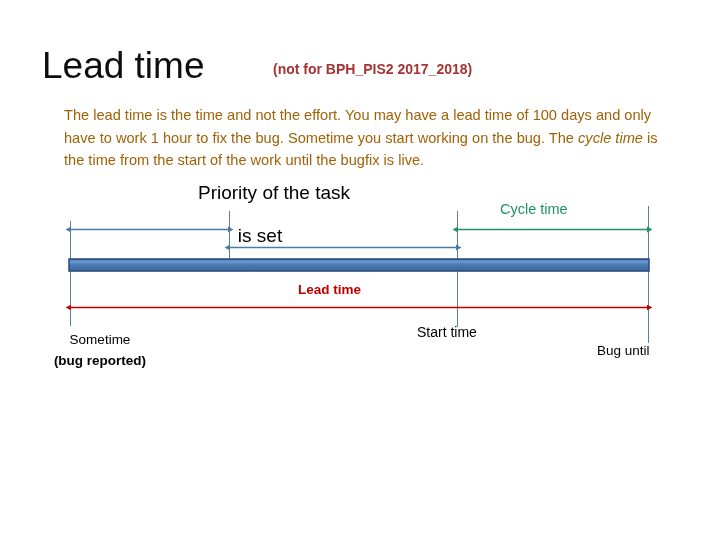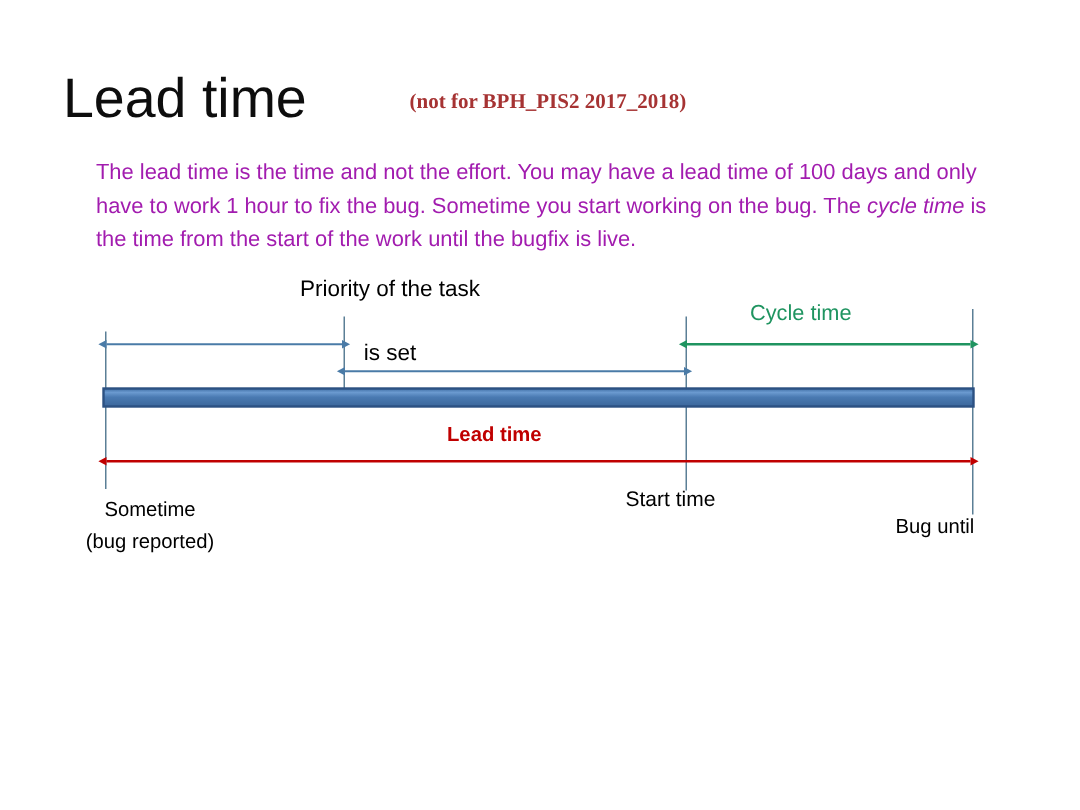--- a/index.html
+++ b/index.html
@@ -29,50 +29,49 @@
     white-space: nowrap;
   }
   #slide-subtitle {
     position: absolute;
     left: 273px;
     top: 61px;
     font-size: 14px;
     font-weight: bold;
     color: #a63333;
     white-space: nowrap;
-    font-family: Liberation Serif, serif;
   }
 
   
   #body-paragraph {
     position: absolute;
     left: 64px;
     top: 104px;
     width: 600px;
     font-size: 14.6px;
     line-height: 22.5px;
-    color: #a21caf;
+    color: #a16207;
     text-align: left;
   }
   #body-paragraph i { font-style: italic; }
 
   
   #diagram {
     position: absolute;
     left: 0;
     top: 0;
     width: 720px;
     height: 540px;
     pointer-events: none;
   }
 
   
   .diag-label {
     position: absolute;
-    font-size: 15px;
+    font-size: 19px;
     line-height: 16px;
     white-space: nowrap;
   }
   #label-priority {
     left: 198px;
     top: 185px;
     text-align: center;
     width: 124px;
   }
   #label-priority .l2 { display: block; margin-top: 27px; }
@@ -90,21 +89,21 @@
     color: #c00000;
   }
   #label-request {
     left: 38px;
     top: 329px;
     width: 124px;
     text-align: center;
     font-size: 13.5px;
     line-height: 21px;
   }
-  #label-request .l2 { display: block; }
+  #label-request .l2 { display: block; font-weight: bold; }
   #label-start-work {
     left: 417px;
     top: 324px;
     font-size: 14px;
   }
   #label-bug-solved {
     left: 597px;
     top: 343px;
     font-size: 13.5px;
   }

